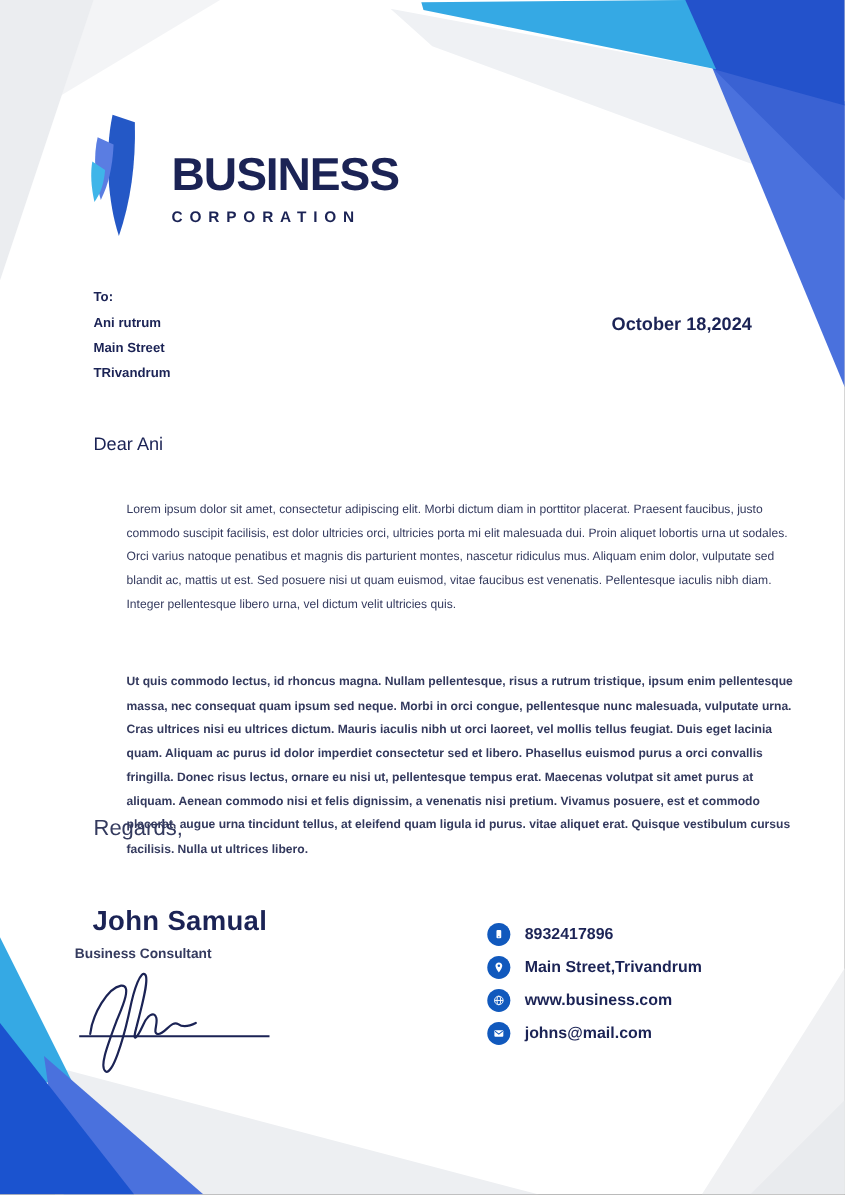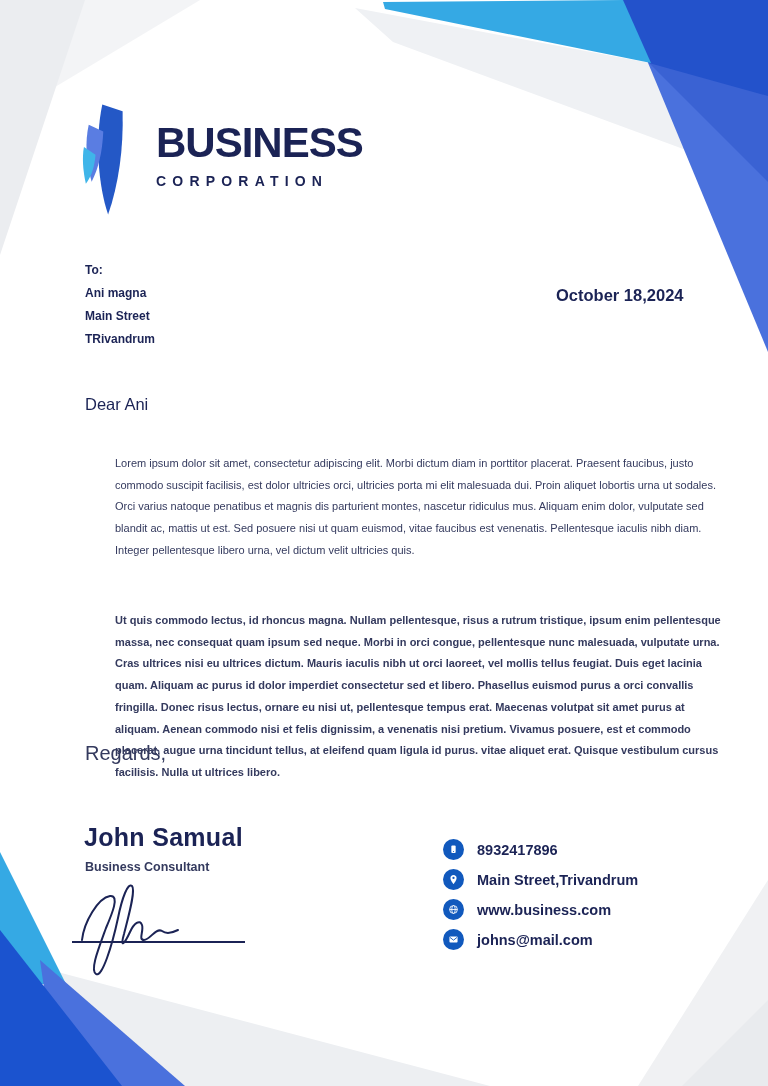--- a/index.html
+++ b/index.html
@@ -3,39 +3,39 @@
 <meta charset="utf-8">
 <style>
   html,body{margin:0;padding:0;background:#8a8a8a;}
   .page{
     position:relative;width:768px;height:1086px;background:#ffffff;overflow:hidden;
     font-family:"Liberation Sans",sans-serif;color:var(--text,#343a5e);margin:0 auto;
   }
   .deco{position:absolute;left:0;top:0;width:768px;height:1086px;z-index:0;}
   .page>*{z-index:1;}
 
-  .logo{position:absolute;left:82px;top:98px;display:flex;align-items:flex-start;}
+  .logo{position:absolute;left:82px;top:98px;display:flex;align-items:center;}
   .logo-mark{width:58px;height:122px;display:block;}
   .logo-text{margin-left:16px;margin-top:24px;}
   .logo-name{font-size:42px;font-weight:800;letter-spacing:-1px;line-height:1;color:var(--navy,#1b2355);}
   .logo-tag{font-size:14px;font-weight:700;letter-spacing:6.2px;margin-top:9px;color:var(--navy,#1b2355);}
 
   .recipient{position:absolute;left:85px;top:259px;font-size:12px;font-weight:600;
     color:var(--navy,#252c55);line-height:23px;}
   .date{position:absolute;left:556px;top:286px;font-size:16.5px;font-weight:600;color:var(--navy,#252c55);}
   .salutation{position:absolute;left:85px;top:395px;font-size:16.5px;font-weight:500;color:var(--navy,#252c55);}
 
   .body-para{position:absolute;left:99px;width:613px;margin:16px;font-size:11px;line-height:21.7px;
     font-weight:400;color:var(--text,#343a5e);}
   .p1{top:437px;}
   .p2{top:594px;font-weight:bold;}
 
   .regards{position:absolute;left:85px;top:742px;font-size:20px;font-weight:500;color:var(--text,#343a5e);}
   .sender-name{position:absolute;left:84px;top:823px;font-size:25px;font-weight:600;letter-spacing:.3px;color:var(--navy,#1b2355);}
-  .sender-title{position:absolute;left:85px;top:860px;font-size:12.5px;font-weight:700;color:var(--text,#343a5e);}
+  .sender-title{position:absolute;left:68px;top:860px;font-size:12.5px;font-weight:700;color:var(--text,#343a5e);}
   .signature{position:absolute;left:60px;top:870px;width:205px;height:115px;}
 
   .contact{position:absolute;left:443px;top:839px;display:flex;flex-direction:column;gap:9px;}
   .contact-row{display:flex;align-items:center;gap:13px;height:21px;}
   .cicon{width:21px;height:21px;border-radius:50%;background:var(--icon-blue,#1159bd);
     display:flex;align-items:center;justify-content:center;flex:0 0 21px;}
   .cicon svg{width:13px;height:13px;display:block;}
   .contact-value{font-size:14.5px;font-weight:600;color:var(--navy,#1b2355);}
 </style>
 </head>
@@ -70,21 +70,21 @@
       <path d="M2,50 L14,58 C13,70 10,80 4,88 C1,75 0,61 2,50 Z" style="fill:#3fb5e9"></path>
     </svg>
     <div class="logo-text">
       <div class="logo-name">BUSINESS</div>
       <div class="logo-tag">CORPORATION</div>
     </div>
   </header>
 
   <div class="recipient">
     <div>To:</div>
-    <div>Ani magna</div>
+    <div>Ani rutrum</div>
     <div>Main Street</div>
     <div>TRivandrum</div>
   </div>
 
   <div class="date">October 18,2024</div>
 
   <div class="salutation">Dear Ani</div>
 
   <p class="body-para p1">Lorem ipsum dolor sit amet, consectetur adipiscing elit. Morbi dictum diam in porttitor placerat. Praesent faucibus, justo commodo suscipit facilisis, est dolor ultricies orci, ultricies porta mi elit malesuada dui. Proin aliquet lobortis urna ut sodales. Orci varius natoque penatibus et magnis dis parturient montes, nascetur ridiculus mus. Aliquam enim dolor, vulputate sed blandit ac, mattis ut est. Sed posuere nisi ut quam euismod, vitae faucibus est venenatis. Pellentesque iaculis nibh diam. Integer pellentesque libero urna, vel dictum velit ultricies quis.</p>
   <p class="body-para p2">Ut quis commodo lectus, id rhoncus magna. Nullam pellentesque, risus a rutrum tristique, ipsum enim pellentesque massa, nec consequat quam ipsum sed neque. Morbi in orci congue, pellentesque nunc malesuada, vulputate urna. Cras ultrices nisi eu ultrices dictum. Mauris iaculis nibh ut orci laoreet, vel mollis tellus feugiat. Duis eget lacinia quam. Aliquam ac purus id dolor imperdiet consectetur sed et libero. Phasellus euismod purus a orci convallis fringilla. Donec risus lectus, ornare eu nisi ut, pellentesque tempus erat. Maecenas volutpat sit amet purus at aliquam. Aenean commodo nisi et felis dignissim, a venenatis nisi pretium. Vivamus posuere, est et commodo placerat, augue urna tincidunt tellus, at eleifend quam ligula id purus. vitae aliquet erat. Quisque vestibulum cursus facilisis. Nulla ut ultrices libero.</p>

